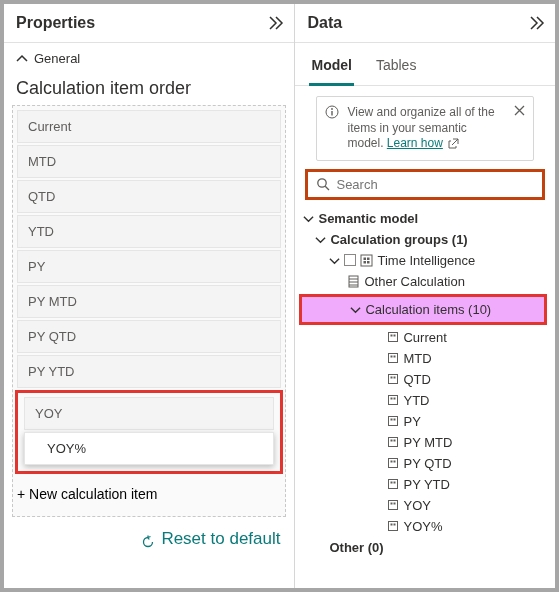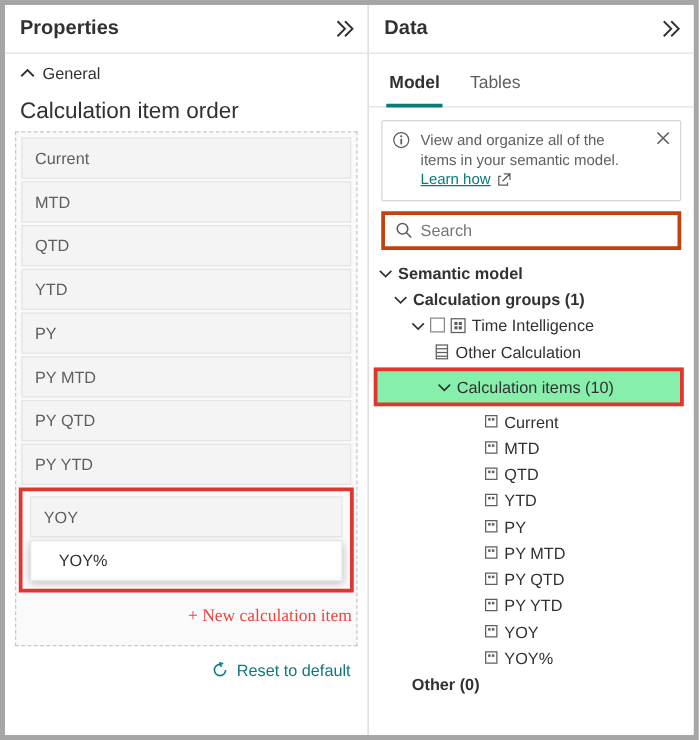--- a/index.html
+++ b/index.html
@@ -58,48 +58,47 @@
     position:relative;
   }
   .highlight-drag {
     border:3px solid #e3342f;
     margin:2px 0;
     padding:2px 2px 4px;
   }
   .highlight-drag .order-item { margin:2px 4px; }
 
   .new-item-btn {
-    text-align:right;
+    text-align:left;
     padding:10px 0;
     font-size:14px;
-    color:#ef4444;
+    color:#000000;
     cursor:pointer;
     margin:2px;
-    font-family:Liberation Serif, serif;
   }
 
   .reset-row {
-    display:flex; align-items:flex-start; justify-content:flex-end;
+    display:flex; align-items:flex-end; justify-content:flex-end;
     gap:6px;
     padding:12px 14px;
-    color:#0b7a7a; font-size:13px;
+    color:#0b7a7a; font-size:17px;
     cursor:pointer;
   }
 
   .tabs { display:flex; gap:20px; padding:0 14px; border-bottom:1px solid #e1e1e1; margin-top:4px;}
   .tab { padding:10px 2px 12px; font-size:14px; color:#605e5c; cursor:pointer; position:relative; }
   .tab.selected { color:#323130; font-weight:600; }
   .tab.selected::after {
     content:""; position:absolute; left:0; right:0; bottom:-1px;
     height:3px; background:#0b7a7a;
   }
 
   .info-bar {
     display:flex; align-items:flex-start; gap:8px;
-    margin:10px 10px 8px; padding:8px 6px 8px 8px;
+    margin:10px 21px 8px; padding:8px 6px 8px 8px;
     border:1px solid #d6d6d6; border-radius:2px;
     font-size:12px; color:#605e5c;
   }
   .info-bar .text { flex:1; line-height:1.3; }
   .info-bar a { color:#0b7a7a; text-decoration:underline; cursor:pointer; }
   .info-bar .close { cursor:pointer; padding:0 2px; }
 
   .search-wrap {
     margin:0 10px 8px;
     border:3px solid #c2410c;
@@ -120,21 +119,21 @@
   }
   .tree-row .label { color:#323130; }
   .tree-row.bold .label { font-weight:600; }
   .tree .indent1 { padding-left:16px; }
   .tree .indent2 { padding-left:30px; }
   .tree .indent3 { padding-left:48px; }
   .tree .indent5 { padding-left:88px; }
 
   .tree-highlight {
     border:3px solid #e3342f;
-    background:#86efac;
+    background:#f0abfc;
     margin:2px 4px 2px 0;
   }
   .tree-highlight .tree-row { padding-top:5px; padding-bottom:5px; }
 
   .checkbox { width:12px; height:12px; border:1px solid #8a8886; display:inline-block; }
 
   svg { overflow:visible; }
 </style>
 </head>
 <body>

